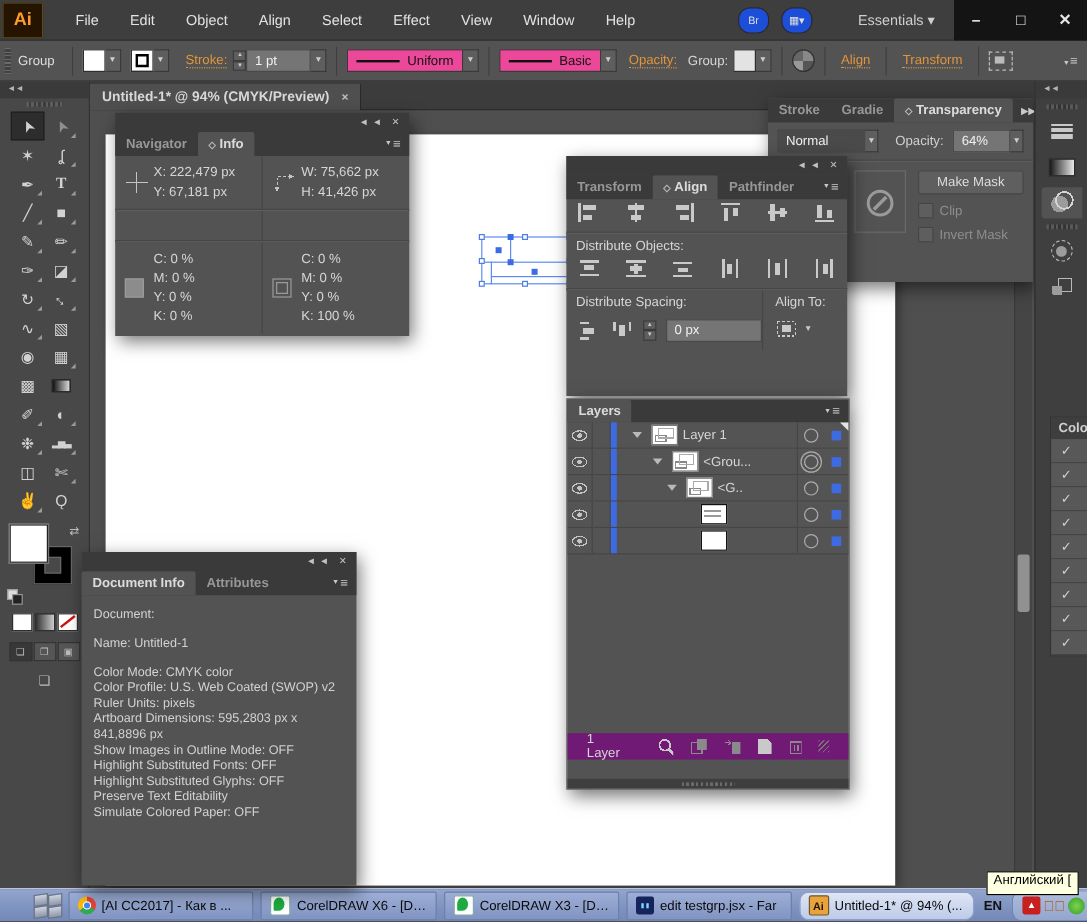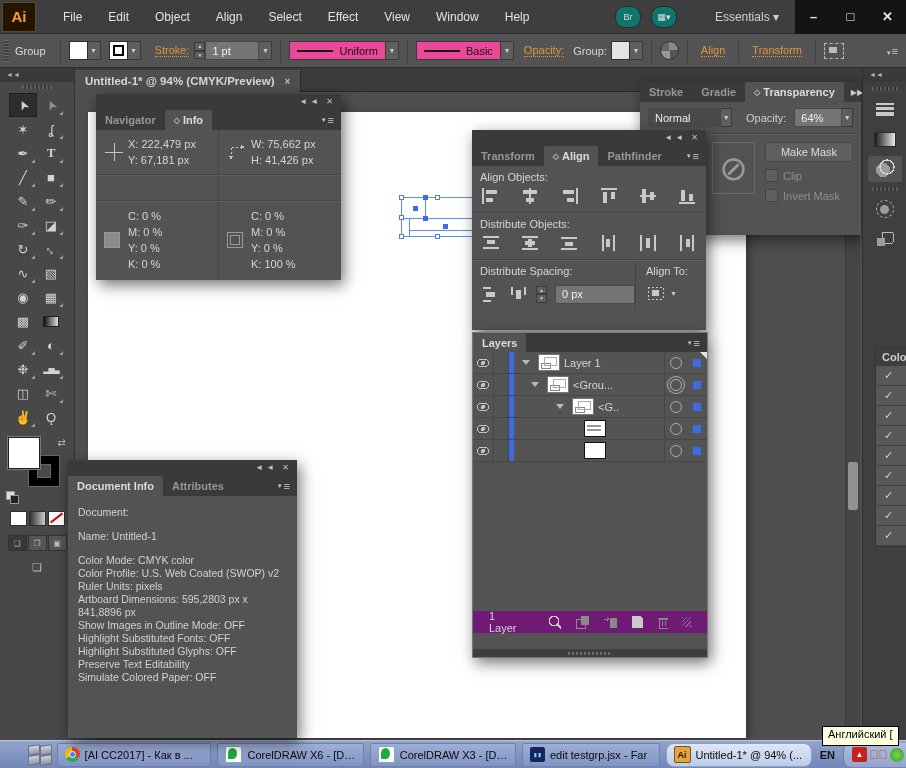--- a/index.html
+++ b/index.html
@@ -6,21 +6,21 @@
   .screen{position:relative;width:906px;height:768px;overflow:hidden;background:#4e4e4e;
     font-family:"Liberation Sans",sans-serif;font-size:11px;color:#d6d6d6;-webkit-user-select:none;}
   .abs{position:absolute;}
 
   
   .menubar{left:0;top:0;width:906px;height:34px;background:#3e3e3e;display:flex;align-items:center;border-bottom:1px solid #2c2c2c;box-sizing:border-box;}
   .ailogo{width:34px;height:30px;margin:2px 0 2px 2px;background:#241400;color:#ff9c2a;font-weight:bold;font-size:15px;display:flex;align-items:center;justify-content:center;border:1px solid #5a4a2a;box-sizing:border-box;}
   .menu-item{color:#e3e3e3;font-size:12px;padding:0 13px;cursor:default;}
   .menu-item:first-of-type{margin-left:14px;}
   .mb-right{margin-left:auto;display:flex;align-items:center;height:100%;}
-  .mb-btn{width:24px;height:20px;background:#0f766e;border:1px solid #2a2a2a;margin-right:10px;display:flex;align-items:center;justify-content:center;font-size:9px;color:#ddd;border-radius:10px;}
+  .mb-btn{width:24px;height:20px;background:#1d4ed8;border:1px solid #2a2a2a;margin-right:10px;display:flex;align-items:center;justify-content:center;font-size:9px;color:#ddd;border-radius:10px;}
   .workspace{color:#cfcfcf;font-size:12px;margin:0 16px 0 28px;}
   .winbtns{display:flex;height:34px;background:#141414;}
   .winbtn{width:37px;height:34px;display:flex;align-items:center;justify-content:center;color:#e8e8e8;font-size:13px;font-weight:bold;}
 
   .controlbar{left:0;top:34px;width:906px;height:34px;background:#535353;border-bottom:1px solid #303030;display:flex;align-items:center;box-sizing:border-box;font-size:11px;}
   .grip-v{width:5px;height:22px;margin:0 6px 0 4px;background:repeating-linear-gradient(#6a6a6a 0 1px,#414141 1px 3px);}
   .cb-sep{width:1px;height:24px;background:#404040;margin:0 8px;}
   .swatchbox{width:17px;height:17px;background:#fff;border:1px solid #2e2e2e;}
   .dd-arrow{width:12px;height:17px;background:#5e5e5e;border:1px solid #3a3a3a;border-left:none;color:#ccc;font-size:7px;display:flex;align-items:center;justify-content:center;}
   .olink{color:#e0953c;border-bottom:1px dotted #e0953c;margin:0 5px;cursor:pointer;}
@@ -479,21 +479,20 @@
       <div class="ptab active">
           <span class="dia">◇</span>
           <span>Align</span>
         </div>
       <div class="ptab">Pathfinder</div>
       <div class="pmenu">
           <span class="a">▼</span>
           <span class="l">≡</span>
         </div>
     </div>
-    <div style="padding:5px 8px 2px;">Align Objects:</div>
     <div style="display:flex;padding:0 6px;justify-content:space-between;">
       <div class="iconbtn">
           <svg class="svgi" width="22" height="20" fill="#c9c9c9">
             <rect x="2" y="2" width="2" height="16"></rect>
             <rect x="6" y="4" width="11" height="4"></rect>
             <rect x="6" y="12" width="7" height="4"></rect>
           </svg>
         </div>
       <div class="iconbtn">
           <svg class="svgi" width="22" height="20" fill="#c9c9c9">
@@ -628,21 +627,21 @@
 
     <div class="lrow">
       <div class="lcell" style="width:20px;">
           <svg class="svgi" width="14" height="10">
             <ellipse cx="7" cy="5" rx="6" ry="4" fill="none" stroke="#c4c4c4"></ellipse>
             <circle cx="7" cy="5" r="2" fill="#c4c4c4"></circle>
           </svg>
         </div>
       <div class="lcell" style="width:14px;"></div>
       <div class="lbar"></div>
-      <div style="display:flex;align-items:center;flex:1;padding-left:8px;">
+      <div style="display:flex;align-items:center;flex:1;padding-left:13px;">
         <div class="ltri"></div>
         <div class="lthumb">
             <svg class="svgi" width="20" height="15">
               <rect x="2" y="8" width="9" height="5" fill="none" stroke="#888"></rect>
               <rect x="5" y="2" width="12" height="8" fill="none" stroke="#aaa"></rect>
             </svg>
           </div>
         <span>Layer 1</span>
       </div>
       <div class="lcell" style="width:22px;border-left:1px solid #464646;border-right:none;">
@@ -656,21 +655,21 @@
 
     <div class="lrow">
       <div class="lcell" style="width:20px;">
           <svg class="svgi" width="14" height="10">
             <ellipse cx="7" cy="5" rx="6" ry="4" fill="none" stroke="#c4c4c4"></ellipse>
             <circle cx="7" cy="5" r="2" fill="#c4c4c4"></circle>
           </svg>
         </div>
       <div class="lcell" style="width:14px;"></div>
       <div class="lbar"></div>
-      <div style="display:flex;align-items:center;flex:1;padding-left:17px;">
+      <div style="display:flex;align-items:center;flex:1;padding-left:30px;">
         <div class="ltri"></div>
         <div class="lthumb">
             <svg class="svgi" width="20" height="15">
               <rect x="2" y="8" width="9" height="5" fill="none" stroke="#888"></rect>
               <rect x="5" y="2" width="12" height="8" fill="none" stroke="#aaa"></rect>
             </svg>
           </div>
         <span>&lt;Grou...</span>
       </div>
       <div class="lcell" style="width:22px;border-left:1px solid #464646;border-right:none;">

